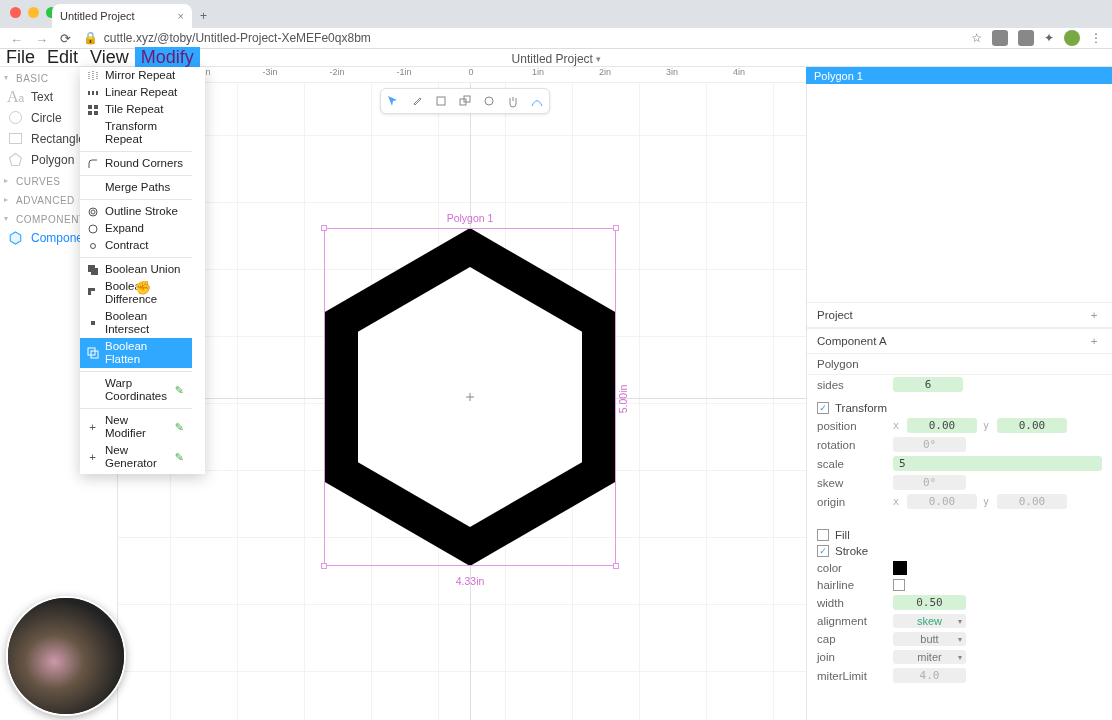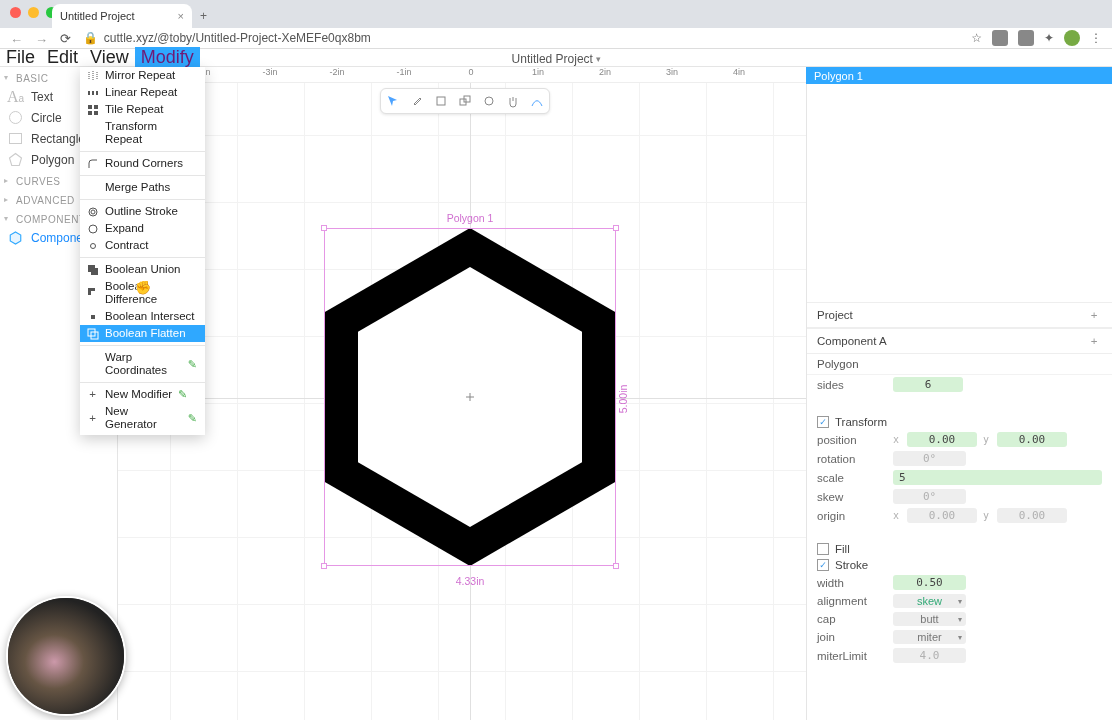--- a/index.html
+++ b/index.html
@@ -38,21 +38,21 @@
     .lp-tri{color:#bbb;font-size:8px;position:absolute;left:4px}
     .shape-icon{width:15px;height:15px;display:inline-flex;align-items:center;justify-content:center;color:#bbb}
     .text-A{font-family:Georgia,serif;font-size:16px;color:#bbb;line-height:1}
     .circle-i{width:13px;height:13px;border:1.5px solid #ccc;border-radius:50%}
     .rect-i{width:13px;height:11px;border:1.5px solid #ccc}
     .poly-i-svg{width:15px;height:15px}
     .hex-icon{width:16px;height:16px}
     .comp-row{color:#1a8cff;background:#fff}
     .add-btn{width:22px;height:22px;border:1px solid #ccc;border-radius:50%;display:flex;align-items:center;justify-content:center;margin:10px 10px 0 auto;color:#888}
     
-    .modify-menu{position:absolute;top:67px;left:80px;width:125px;background:#fff;box-shadow:0 4px 14px rgba(0,0,0,.2);font-size:11.5px;z-index:50;padding: 0 0 2px 0}
+    .modify-menu{position:absolute;top:67px;left:80px;width:125px;background:#fff;box-shadow:0 4px 14px rgba(0,0,0,.2);font-size:11.5px;z-index:50;padding: 0 13px 2px 0}
     .mm-item{display:flex;align-items:center;gap:6px;padding:2px 8px 2px 6px;line-height:13px;color:#222}
     .mm-item .mm-icon{width:13px;flex:0 0 13px;height:13px;display:inline-flex;align-items:center;justify-content:center;color:#555;position:relative}
     .mm-item.no-icon{padding-left:25px}
     .mm-sep{height:1px;background:#e5e5e5;margin:3px 0}
     .mm-item.hl{background:#2fa8ff;color:#fff}
     .mm-item.hl .mm-icon svg{stroke:#fff}
     .pen{color:#4caf50;font-size:11px}
     
     .canvas{position:absolute;top:83px;left:118px;right:306px;bottom:0;background:#fff;overflow:hidden}
     .canvas-grid{position:absolute;inset:0;
@@ -401,21 +401,21 @@
     </div>
   <div class="rp-header">
       <span>Component A</span>
       <span class="rp-plus">+</span>
     </div>
   <div class="rp-sub">Polygon</div>
   <div class="rp-row">
     <span class="rp-label">sides</span>
     <span class="val-box half">6</span>
   </div>
-  <div class="rp-row" style="margin-top:20px">
+  <div class="rp-row" style="margin-top:6px">
     <span class="chk checked"></span>
     <span>Transform</span>
   </div>
   <div class="rp-row">
     <span class="rp-label">position</span>
     <span class="xy-lab">x</span>
       <span class="val-box half">0.00</span>
     <span class="xy-lab">y</span>
       <span class="val-box half">0.00</span>
   </div>
@@ -440,20 +440,28 @@
   </div>
   <div class="rp-row" style="margin-top:16px">
     <span class="chk"></span>
     <span>Fill</span>
   </div>
   <div class="rp-row">
     <span class="chk checked"></span>
     <span>Stroke</span>
   </div>
   <div class="rp-row">
+    <span class="rp-label">color</span>
+    <span class="color-sw" style="background: rgb(0, 0, 0);"></span>
+  </div>
+  <div class="rp-row">
+    <span class="rp-label">hairline</span>
+    <span class="chk"></span>
+  </div>
+  <div class="rp-row">
     <span class="rp-label">width</span>
     <span class="val-box half" style="width:73px">0.50</span>
   </div>
   <div class="rp-row">
     <span class="rp-label">alignment</span>
     <span class="sel-box active">
         <span>skew</span>
         <span class="sel-caret">▾</span>
       </span>
   </div>

